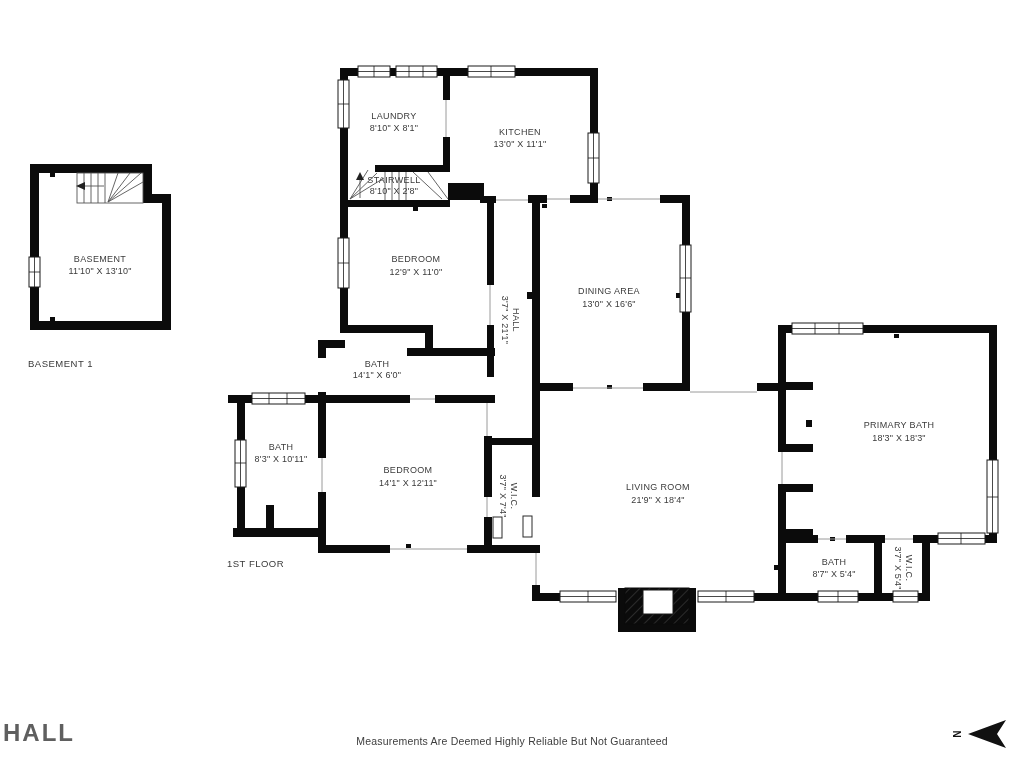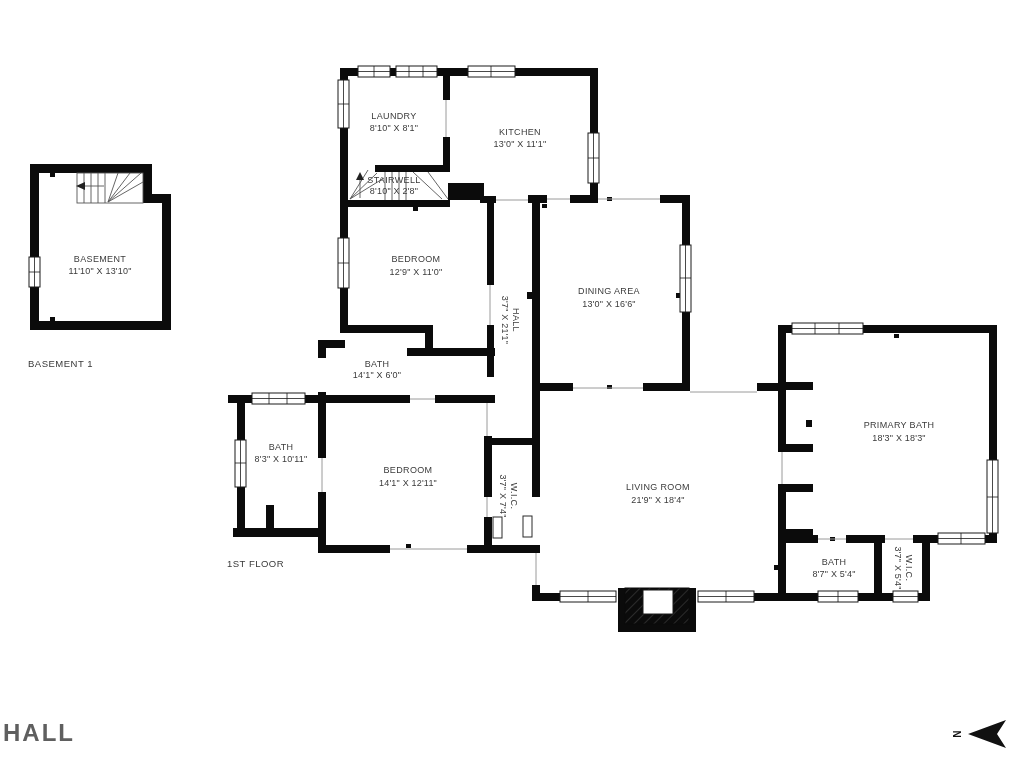--- a/index.html
+++ b/index.html
@@ -298,14 +298,15 @@
     <text class="floorlabel" x="227" y="567" text-anchor="start">1ST FLOOR</text>
   </g>
 
   <g>
     <polygon points="968,734 1006,720 997,734 1006,748" fill="#111"></polygon>
     <text x="956" y="734" text-anchor="middle" transform="rotate(90 956 734)" style="font-size:10px;font-weight:700;fill:#111;dominant-baseline:middle;">N</text>
   </g>
 </svg>
 
 <div class="logo">HALL</div>
+<div class="disclaimer">Measurements Are Deemed Highly Reliable But Not Guaranteed</div>
 
 </div>
 
 </body></html>

